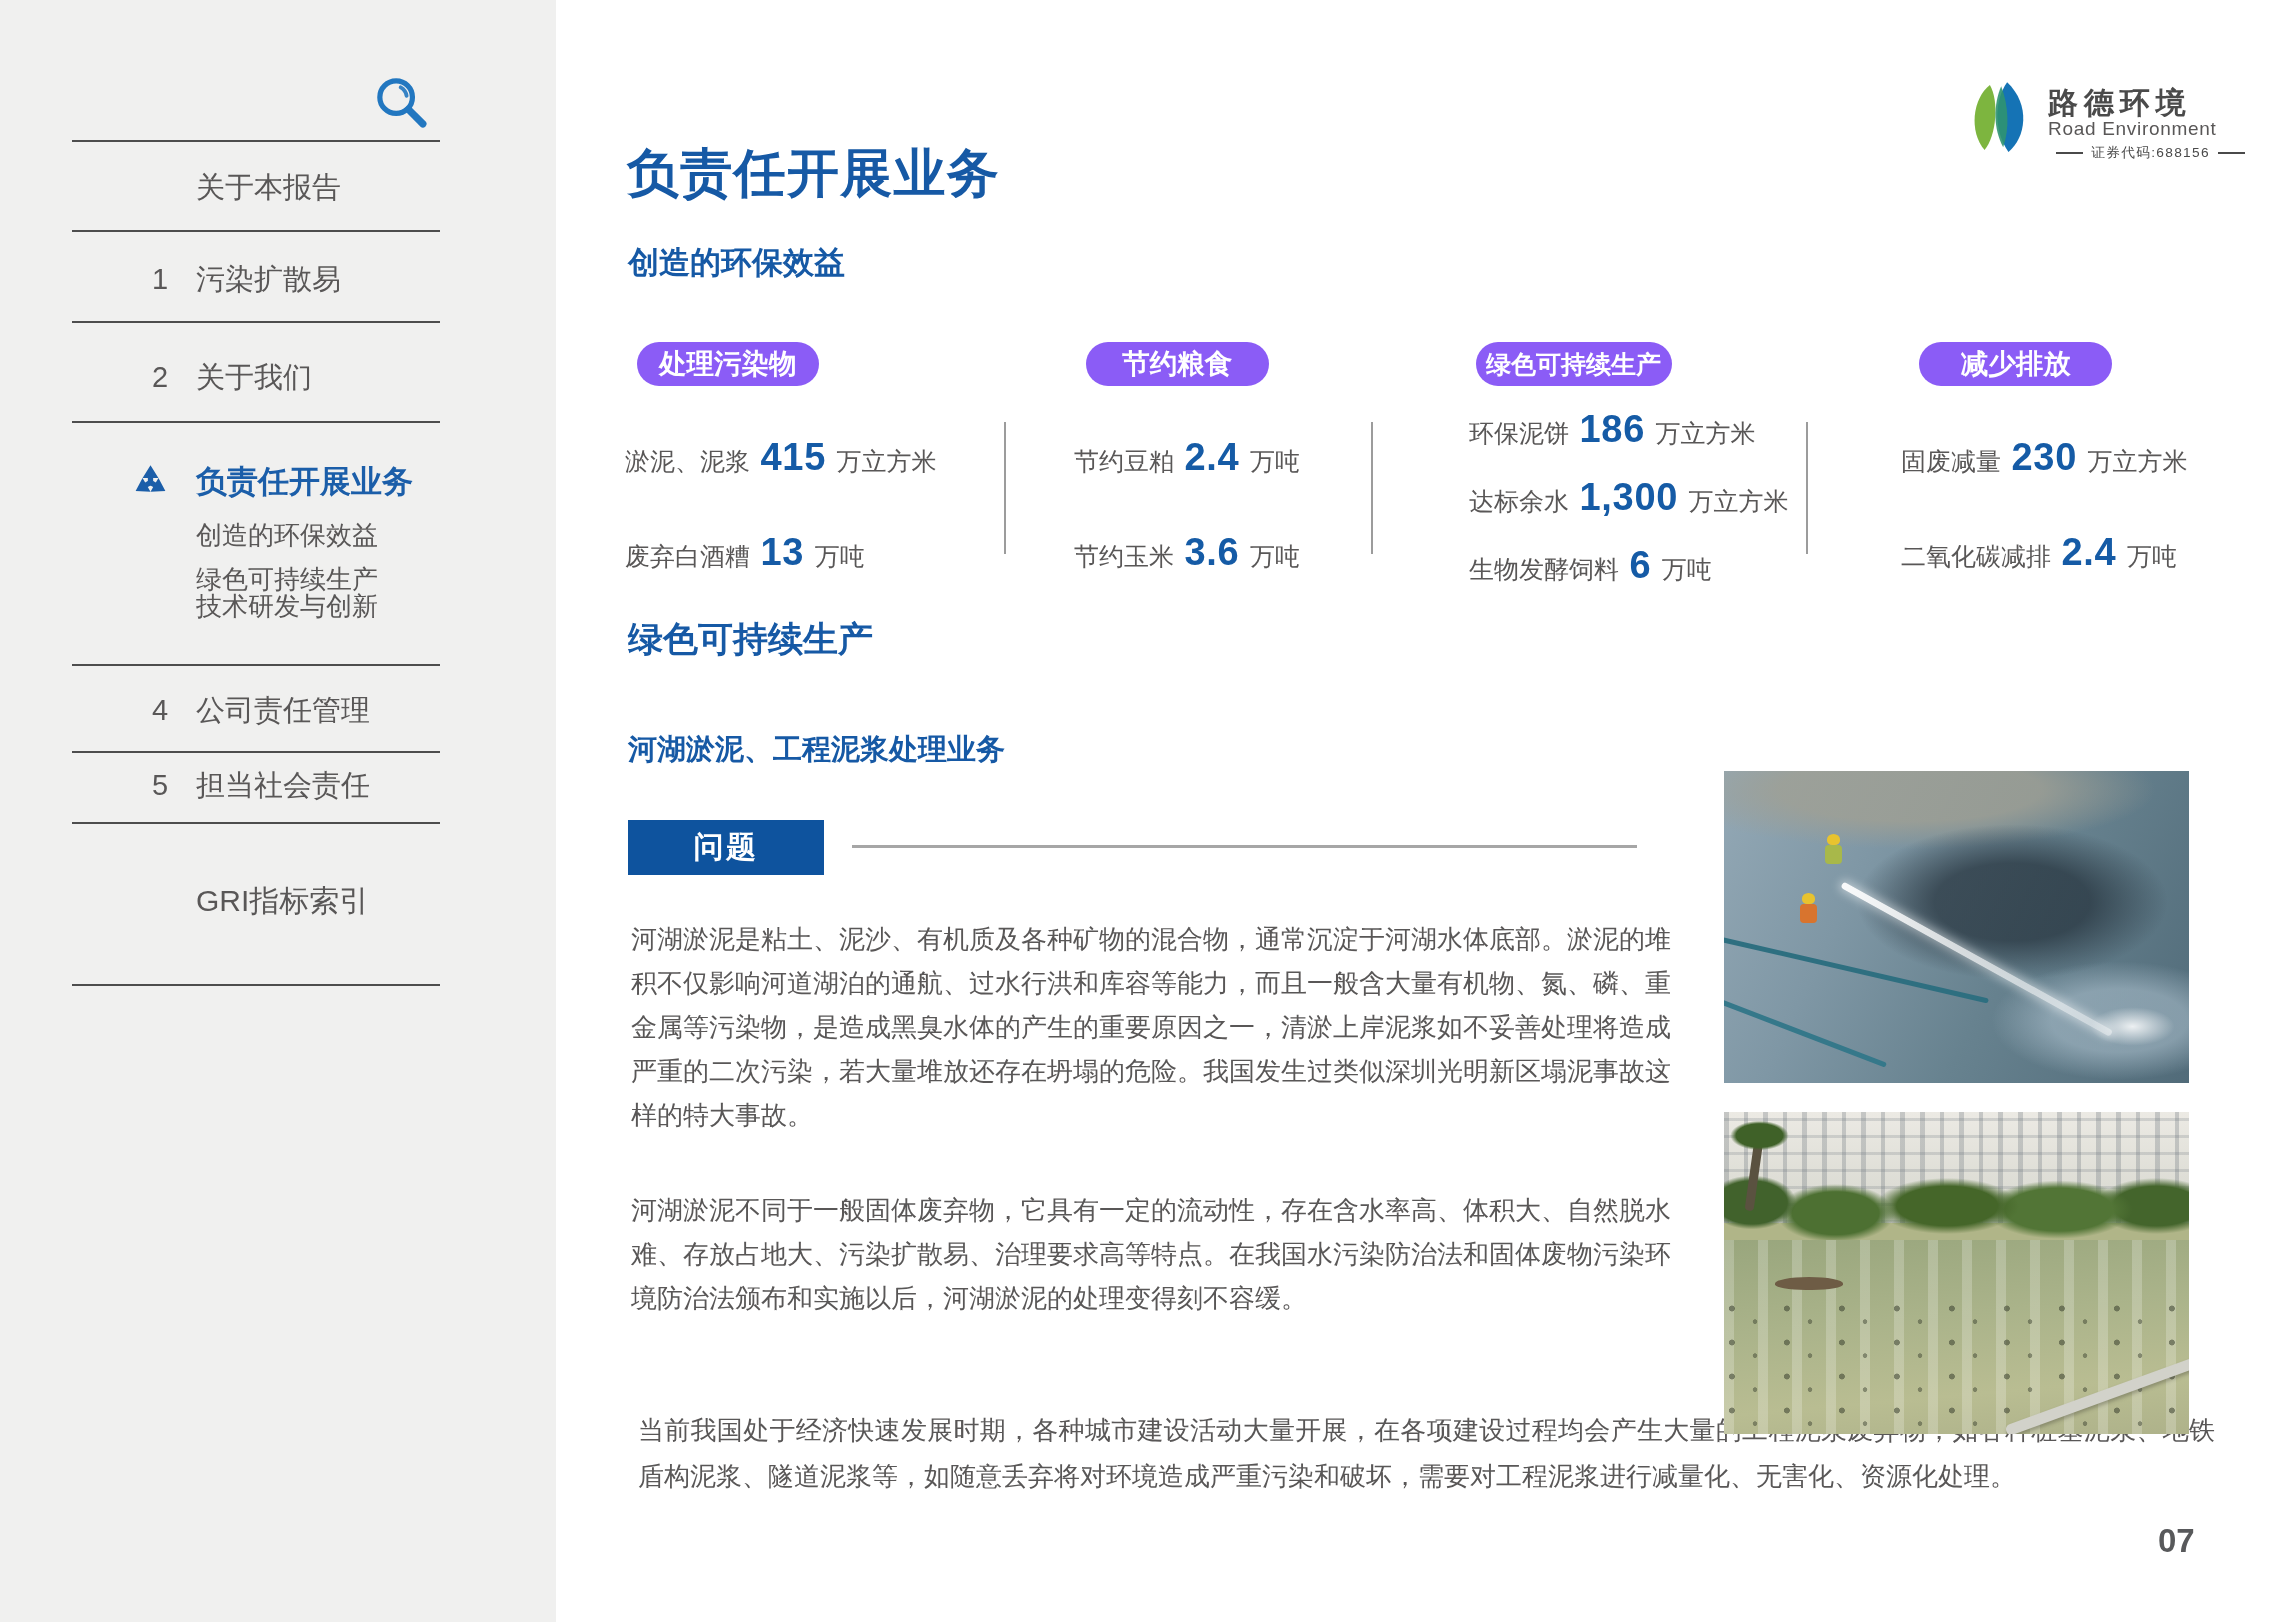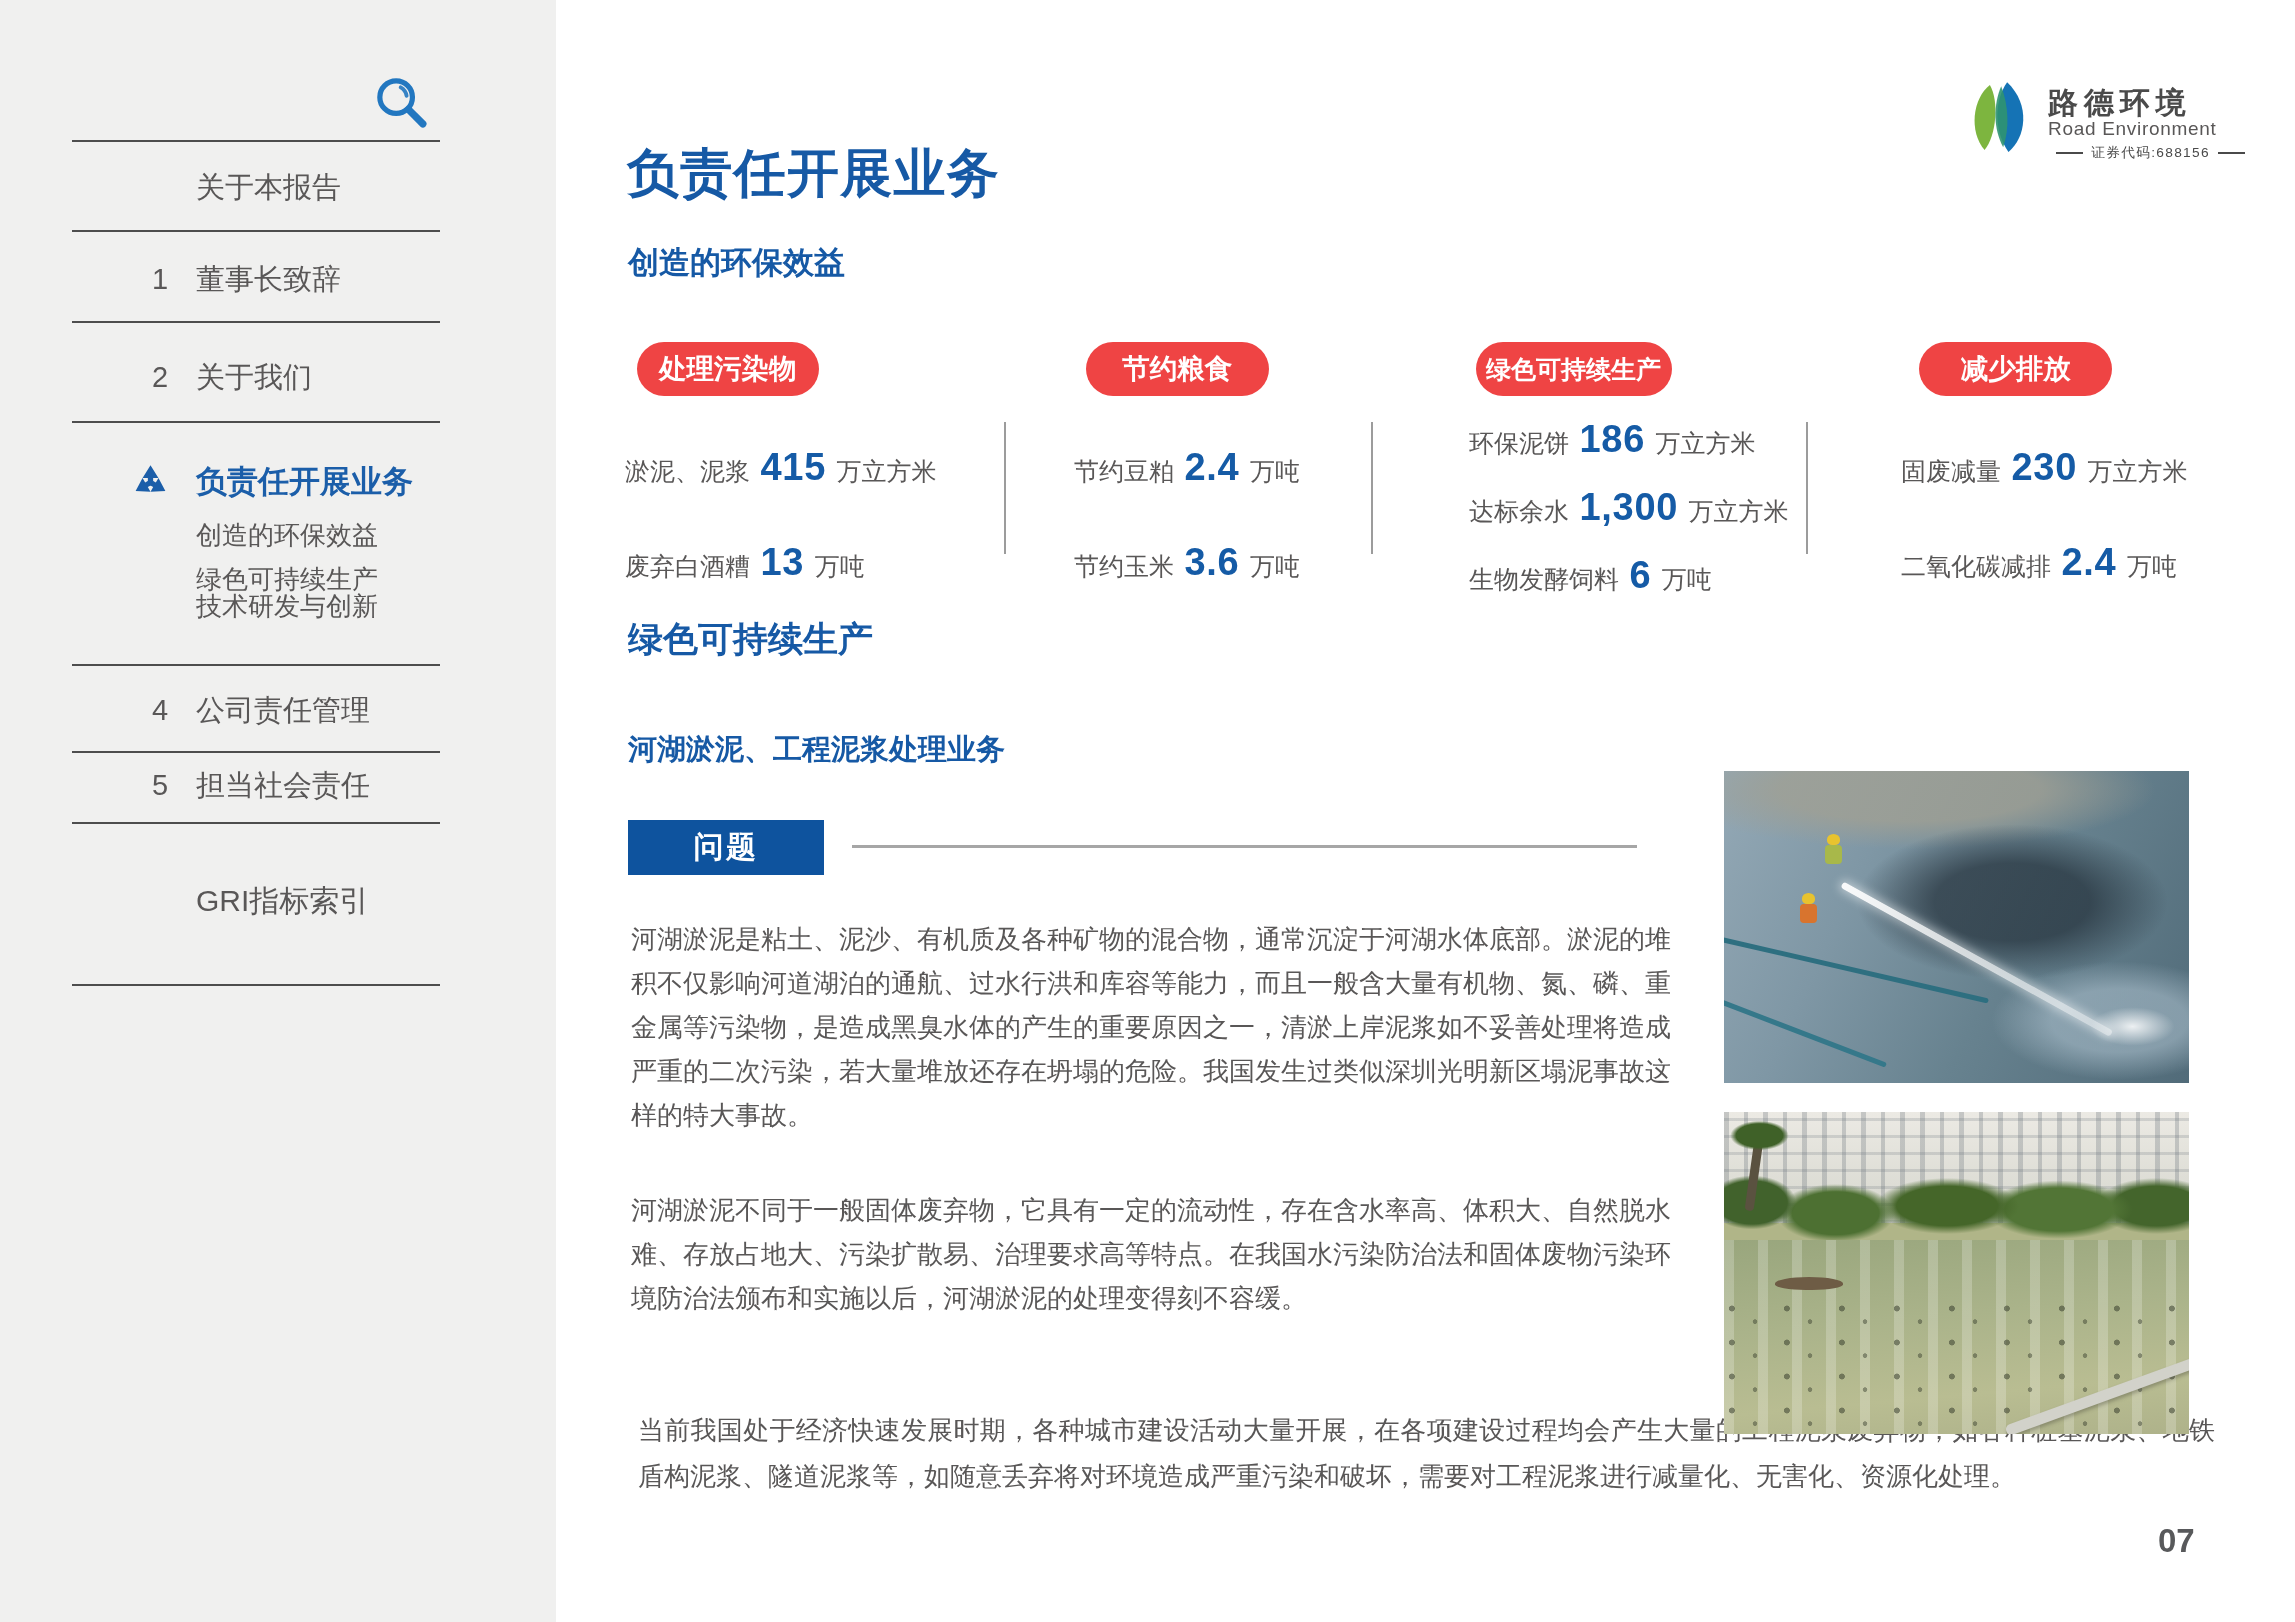--- a/index.html
+++ b/index.html
@@ -27,21 +27,21 @@
   #logo .stock{position:absolute;left:85px;top:65px;display:flex;align-items:center;font-size:13.7px;font-weight:400;color:#4a4a4a;letter-spacing:1.3px;white-space:nowrap;}
   #logo .stock .dash{width:27.5px;height:1.3px;background:#4a4a4a;margin:0 7.9px;}
 
   
   #main-title{position:absolute;left:627px;top:139px;font-size:52px;font-weight:700;color:#1659a5;letter-spacing:1.3px;}
   #benefits-heading{position:absolute;left:628px;top:242px;font-size:31px;font-weight:700;color:#1659a5;}
   #green-heading{position:absolute;left:628px;top:616px;font-size:35px;font-weight:700;color:#1659a5;}
   #business-heading{position:absolute;left:628px;top:730px;font-size:29px;font-weight:700;color:#1659a5;}
 
   
-  .pill{height:54px;border-radius:29px;background:#ef4444;color:#ffffff;display:inline-flex;align-items:center;justify-content:center;font-weight:700;}
+  .pill{height:44px;border-radius:29px;background:#8b5cf6;color:#ffffff;display:inline-flex;align-items:center;justify-content:center;font-weight:700;}
   .stat-col{position:absolute;top:342px;}
   .stats{display:flex;flex-direction:column;}
   .stat-row{display:flex;align-items:baseline;white-space:nowrap;font-size:25px;color:#595757;}
   .stat-row .val{font-size:38px;font-weight:700;color:#155ba6;margin:0 10.5px;letter-spacing:0.7px;}
   #col1{left:625px;} #col1 .pill{width:182px;margin-left:11.8px;font-size:27.5px;}
   #col2{left:1074px;} #col2 .pill{width:183px;margin-left:11.8px;font-size:27.5px;}
   #col3{left:1469px;} #col3 .pill{width:196px;margin-left:6.5px;font-size:25px;}
   #col4{left:1901px;} #col4 .pill{width:193px;margin-left:18.3px;font-size:27.5px;}
   #col1 .stats,#col2 .stats,#col4 .stats{margin-top:50px;row-gap:52px;}
   #col3 .stats{margin-top:22px;row-gap:25px;}
@@ -122,21 +122,21 @@
     </div>
 
     <div class="sb-line" style="top:140px"></div>
     <div class="sb-item" style="top:171px">
       <span class="lbl">关于本报告</span>
     </div>
     <div class="sb-line" style="top:230px"></div>
 
     <div class="sb-item" style="top:263px">
       <span class="num">1</span>
-      <span class="lbl">董事长致辞</span>
+      <span class="lbl">污染扩散易</span>
     </div>
     <div class="sb-line" style="top:321px"></div>
 
     <div class="sb-item" style="top:361px">
       <span class="num">2</span>
       <span class="lbl">关于我们</span>
     </div>
     <div class="sb-line" style="top:421px"></div>
 
     <div class="sb-active" style="top:461px">

